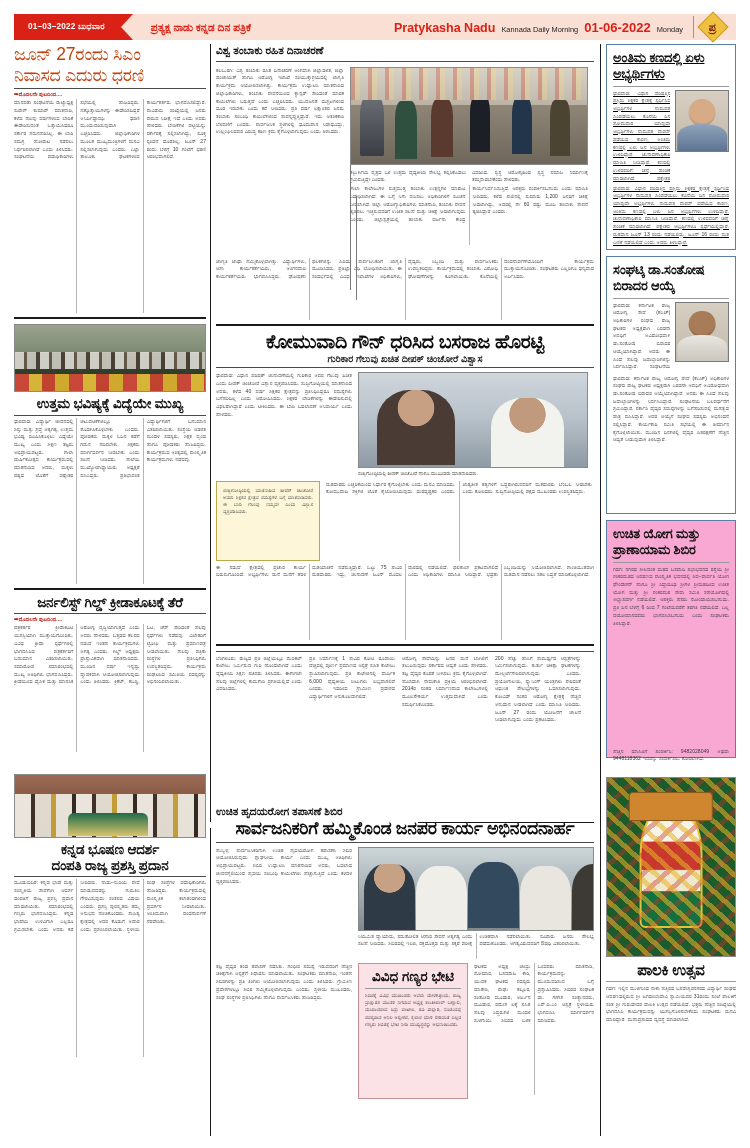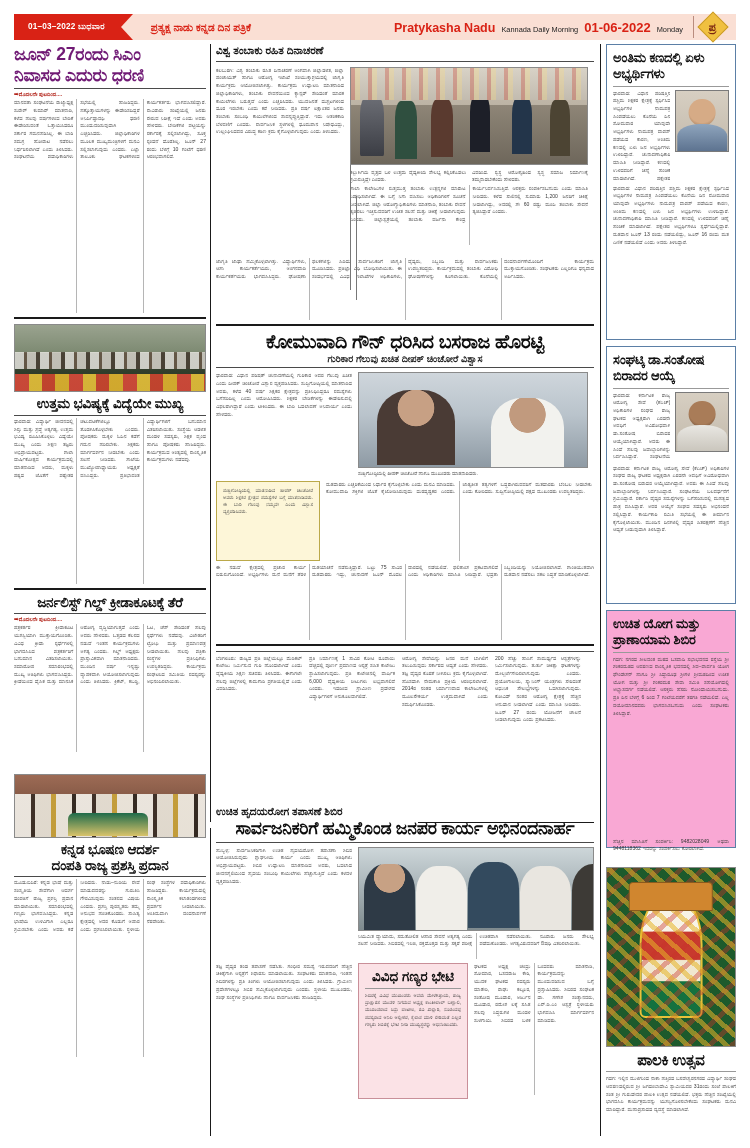--- a/index.html
+++ b/index.html
@@ -114,23 +114,23 @@
   }
   .hl-sub {
     color: #222;
     font-size: 9.5px;
     font-weight: bold;
     text-align: center;
     line-height: 1.2;
     margin-top: 1px;
   }
   .hl-left {
-    color: #701a75;
+    color: #c2410c;
     font-size: 17.5px;
-    font-weight: bold;
+    font-weight: normal;
     line-height: 1.18;
     letter-spacing: -.3px;
   }
   .hl-col {
     color: #0d0d0d;
     font-size: 13.5px;
     font-weight: bold;
     text-align: center;
     line-height: 1.15;
     letter-spacing: -.2px;
@@ -461,21 +461,21 @@
             <div class="hr-dot" style="margin:3px 0;"></div>
             <div class="bodytext tight" style="height:100px;">ಶಿಬಿರಕ್ಕೆ ವಿವಿಧ ಮುಖಂಡರು ಅವರು ಮೇಳಗಿತ್ತಾಯ, ರಾಜ್ಯ ದ್ರಾಕ್ಷಾರಸ ಮಂಡಳಿ ನಿಗಮದ ಅಧ್ಯಕ್ಷ ಕಾಂತೀಲಾಲ್ ಬಣ್ಣಾಲಿ, ಮುಖಂಡರಾದ ಸಿದ್ದು ಪಾಟೀಲ, ರವಿ ಖಿಲ್ಲಾರಿ, ನೂರಂದಪ್ಪ ಸದಸ್ಯರಾದ ಅನಿಲ ಅಲ್ಲೀಕರ, ಕೈಲಾಸ ಮಾಳಿ ಸೇರಿದಂತೆ ಎಲ್ಲರ ಗಣ್ಯರು ಶಿಬಿರಕ್ಕೆ ಭೇಟಿ ನೀಡಿ ಮುಖ್ಯಸ್ಥರನ್ನು ಅಭಿನಂದಿಸಿದರು.</div>
           </div>
           <div class="bodytext twocol" style="width:120px; height:132px;">ಘಟಕದ ಅಧ್ಯಕ್ಷ ಚಂದ್ರು ಸೋಮಾರ, ಬಸವರಾಜ ಕೇರಿ, ಯುವಕ ಘಟಕದ ಸದಸ್ಯರು ಮಾತೇರಿ, ರಾಘು ಕಲ್ಲೂರ, ಸಂತೋಷ ಮೂಡಾರ, ಅರ್ಜುನ ಮೂಡಾರ, ರಮೇಶ ಲಕ್ಕೆ ಸಹಿತ ಹಲವು ಸಿದ್ಧರುಗಳ ಮಂಡಳಿ ಸುಳಗಾಯಿ. ಶಿಬಿರದ ಬಳಿಕ ಬಂದವರು ಮಾತನಾಡಿ, ಕಾರ್ಯಕ್ರಮವನ್ನು ಮುಂದುವರಿಸುವ ಬಗ್ಗೆ ಪ್ರಸ್ತಾಪಿಸಿದರು. ಶಿಬಿರದ ಸಂಘಟಕ ಡಾ. ಗಣೇಶ ಸಂತ್ಯಾನವರು, ಎಸ್.ಡಿ.ಎಂ ಆಸ್ಪತ್ರೆ ಸ್ಥಳೀಯರು ಭಾಗವಹಿಸಿ ಮಾರ್ಗದರ್ಶನ ಮಾಡಿದರು.</div>
         </div>
       </div>
     </div>
 
     <div class="col" style="left:592px; top:0; width:130px; height:1092px;">
 
-      <div class="sidebox" style="height:296px;">
+      <div class="sidebox" style="height:206px;text-decoration:underline;">
         <div class="hl-side">ಅಂತಿಮ ಕಣದಲ್ಲಿ ಏಳು</div>
         <div class="hl-side">ಅಭ್ಯರ್ಥಿಗಳು</div>
         <div class="hr-dot" style="margin:3px 0 3px;"></div>
         <div style="display:flex; gap:5px;">
           <div class="bodytext" style="width:58px; height:92px;">ಧಾರವಾಡ: ವಿಧಾನ ಪರಿಷತ್ತಿನ ಪಶ್ಚಿಮ ಶಿಕ್ಷಕರ ಕ್ಷೇತ್ರಕ್ಕೆ ಸ್ಪರ್ಧಿಸಿದ ಅಭ್ಯರ್ಥಿಗಳ ನಾಮಪತ್ರ ಹಿಂಪಡೆಯಲು ಕೊನೆಯ ದಿನ ಸೋಮವಾರ ಯಾವುದೇ ಅಭ್ಯರ್ಥಿಗಳು ನಾಮಪತ್ರ ವಾಪಸ್ ಪಡೆಯದ ಕಾರಣ, ಅಂತಿಮ ಕಣದಲ್ಲಿ ಏಳು ಜನ ಅಭ್ಯರ್ಥಿಗಳು ಉಳಿದಿದ್ದಾರೆ. ಚುನಾವಣಾಧಿಕಾರಿ ಮಾಹಿತಿ ನೀಡಿದ್ದಾರೆ. ಕಣದಲ್ಲಿ ಉಳಿದವರಿಗೆ ಚಿಹ್ನೆ ಹಂಚಿಕೆ ಮಾಡಲಾಗಿದೆ. ಪಕ್ಷೇತರ ಅಭ್ಯರ್ಥಿಗಳೂ ಸ್ಪರ್ಧೆಯಲ್ಲಿದ್ದಾರೆ. ಮತದಾನ ಜೂನ್ 13 ರಂದು ನಡೆಯಲಿದ್ದು, ಜೂನ್ 16 ರಂದು ಮತ ಎಣಿಕೆ ನಡೆಯಲಿದೆ ಎಂದು ಅವರು ತಿಳಿಸಿದ್ದಾರೆ.</div>
           <div class="photo ph-portrait" style="width:54px; height:62px;"></div>
         </div>
         <div class="bodytext" style="height:122px; margin-top:3px;">ಧಾರವಾಡ: ವಿಧಾನ ಪರಿಷತ್ತಿನ ಪಶ್ಚಿಮ ಶಿಕ್ಷಕರ ಕ್ಷೇತ್ರಕ್ಕೆ ಸ್ಪರ್ಧಿಸಿದ ಅಭ್ಯರ್ಥಿಗಳ ನಾಮಪತ್ರ ಹಿಂಪಡೆಯಲು ಕೊನೆಯ ದಿನ ಸೋಮವಾರ ಯಾವುದೇ ಅಭ್ಯರ್ಥಿಗಳು ನಾಮಪತ್ರ ವಾಪಸ್ ಪಡೆಯದ ಕಾರಣ, ಅಂತಿಮ ಕಣದಲ್ಲಿ ಏಳು ಜನ ಅಭ್ಯರ್ಥಿಗಳು ಉಳಿದಿದ್ದಾರೆ. ಚುನಾವಣಾಧಿಕಾರಿ ಮಾಹಿತಿ ನೀಡಿದ್ದಾರೆ. ಕಣದಲ್ಲಿ ಉಳಿದವರಿಗೆ ಚಿಹ್ನೆ ಹಂಚಿಕೆ ಮಾಡಲಾಗಿದೆ. ಪಕ್ಷೇತರ ಅಭ್ಯರ್ಥಿಗಳೂ ಸ್ಪರ್ಧೆಯಲ್ಲಿದ್ದಾರೆ. ಮತದಾನ ಜೂನ್ 13 ರಂದು ನಡೆಯಲಿದ್ದು, ಜೂನ್ 16 ರಂದು ಮತ ಎಣಿಕೆ ನಡೆಯಲಿದೆ ಎಂದು ಅವರು ತಿಳಿಸಿದ್ದಾರೆ.</div>
       </div>
 

